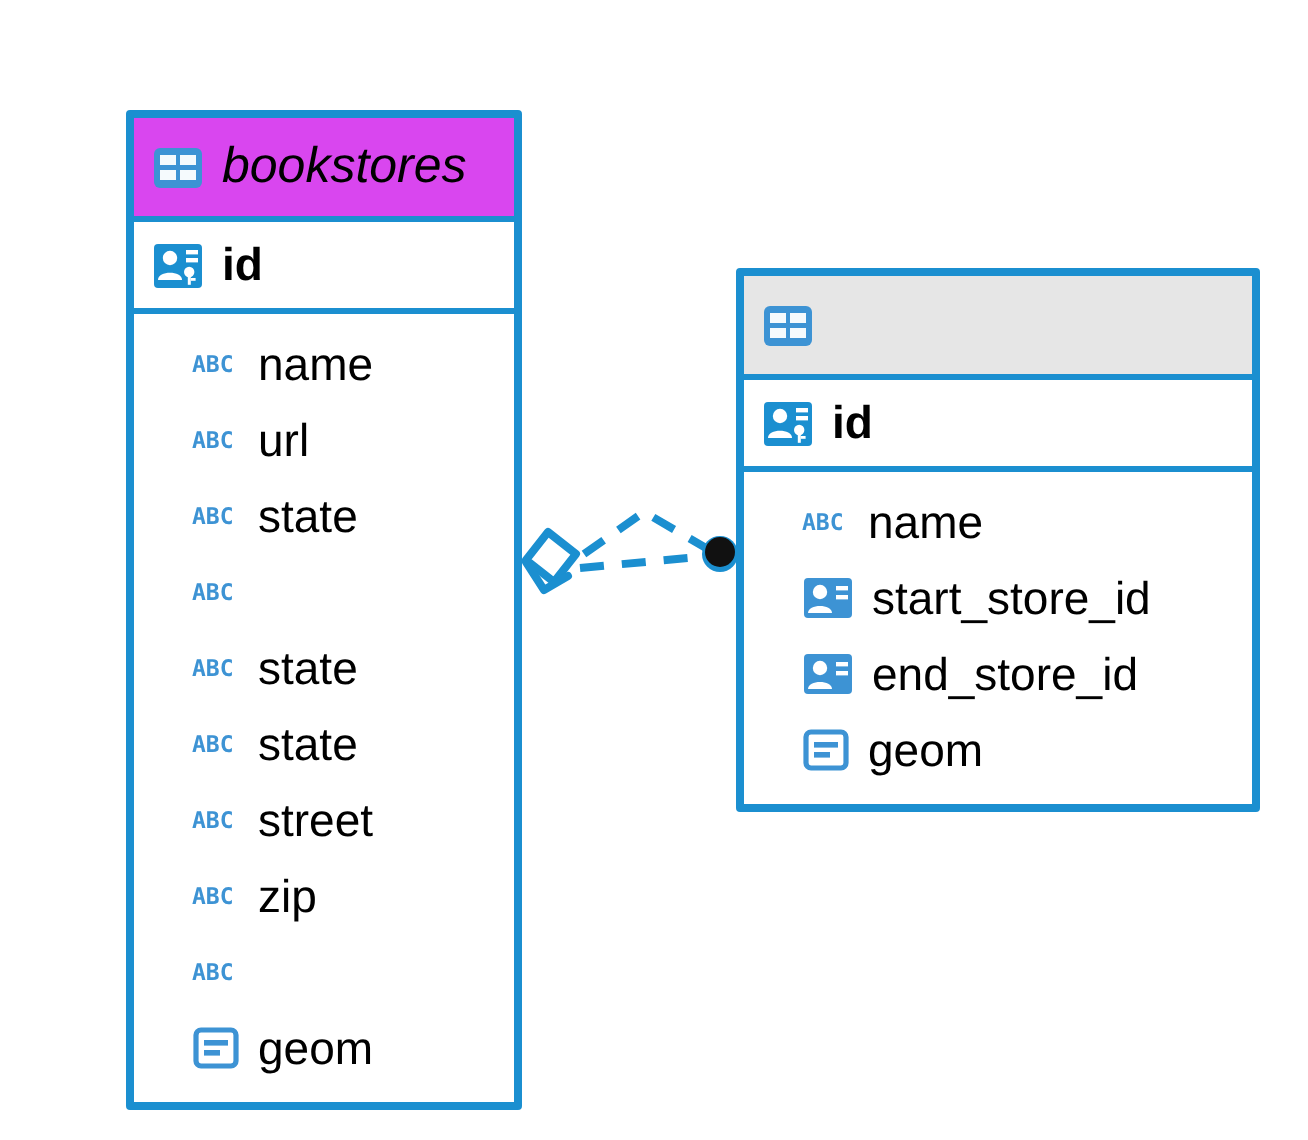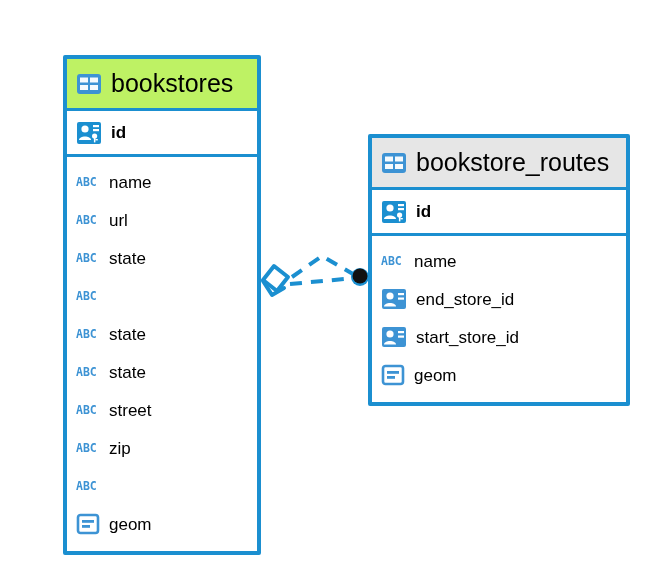--- a/index.html
+++ b/index.html
@@ -20,21 +20,21 @@
     border-radius:2px;
   }
   .entity-header{
     box-sizing:border-box;
     height:49px;
     display:flex;
     align-items:center;
     gap:9px;
     padding:0 9px;
   }
-  .entity-header.orange{background:#bef264;}
+  .entity-header.orange{background:#d946ef;font-style:italic;}
   .entity-header.grey{background:#E6E6E6;}
   .entity-title{
     font-size:25px;
     color:#000000;
     line-height:1;
     white-space:nowrap;
   }
   .pk-row{
     box-sizing:border-box;
     height:49px;
@@ -48,23 +48,24 @@
   }
   .pk-row .field-label{font-weight:bold;}
   .fields{padding:6px 0 8px 0;}
   .field-row{
     box-sizing:border-box;
     height:38px;
     display:flex;
     align-items:center;
     gap:9px;
     padding:0 9px;
+    margin-left:20px;
   }
   .field-label{
-    font-size:17px;
+    font-size:23px;
     color:#000000;
     line-height:1;
     white-space:nowrap;
   }
 
   .icon{flex:0 0 auto;display:block;}
   .icon svg{display:block;}
 
   .connector{position:absolute;left:0;top:0;width:654px;height:570px;pointer-events:none;}
 </style>
@@ -219,21 +220,20 @@
     <div class="entity-header grey">
       <span class="icon">
         <svg width="26" height="22" viewBox="0 0 26 22" xmlns="http://www.w3.org/2000/svg">
           <rect x="1" y="1" width="24" height="20" rx="3" fill="#3D93D4"></rect>
           <rect x="4" y="4.5" width="8" height="5" fill="#ffffff" opacity="0.95"></rect>
           <rect x="14" y="4.5" width="8" height="5" fill="#ffffff" opacity="0.95"></rect>
           <rect x="4" y="12" width="8" height="5" fill="#ffffff" opacity="0.95"></rect>
           <rect x="14" y="12" width="8" height="5" fill="#ffffff" opacity="0.95"></rect>
         </svg>
       </span>
-      <span class="entity-title">bookstore_routes</span>
     </div>
 
     <div class="pk-row">
       <span class="icon">
         <svg width="26" height="24" viewBox="0 0 26 24" xmlns="http://www.w3.org/2000/svg">
           <rect x="1" y="1" width="24" height="22" rx="2" fill="#1B8FD0"></rect>
           <circle cx="9" cy="8" r="3.6" fill="#ffffff"></circle>
           <path d="M 3 19 C 3 14.2 15 14.2 15 19 Z" fill="#ffffff"></path>
           <rect x="17" y="4" width="6" height="2.2" fill="#ffffff"></rect>
           <rect x="17" y="8" width="6" height="2.2" fill="#ffffff"></rect>
@@ -259,34 +259,34 @@
       <div class="field-row">
         <span class="icon">
           <svg width="26" height="22" viewBox="0 0 26 22" xmlns="http://www.w3.org/2000/svg">
             <rect x="1" y="1" width="24" height="20" rx="2" fill="#3D93D4"></rect>
             <circle cx="9" cy="8" r="3.6" fill="#ffffff"></circle>
             <path d="M 3 18.5 C 3 13.8 15 13.8 15 18.5 Z" fill="#ffffff"></path>
             <rect x="17" y="5" width="6" height="2.2" fill="#ffffff"></rect>
             <rect x="17" y="9.5" width="6" height="2.2" fill="#ffffff"></rect>
           </svg>
         </span>
-        <span class="field-label">end_store_id</span>
+        <span class="field-label">start_store_id</span>
       </div>
 
       <div class="field-row">
         <span class="icon">
           <svg width="26" height="22" viewBox="0 0 26 22" xmlns="http://www.w3.org/2000/svg">
             <rect x="1" y="1" width="24" height="20" rx="2" fill="#3D93D4"></rect>
             <circle cx="9" cy="8" r="3.6" fill="#ffffff"></circle>
             <path d="M 3 18.5 C 3 13.8 15 13.8 15 18.5 Z" fill="#ffffff"></path>
             <rect x="17" y="5" width="6" height="2.2" fill="#ffffff"></rect>
             <rect x="17" y="9.5" width="6" height="2.2" fill="#ffffff"></rect>
           </svg>
         </span>
-        <span class="field-label">start_store_id</span>
+        <span class="field-label">end_store_id</span>
       </div>
 
       <div class="field-row">
         <span class="icon">
           <svg width="24" height="22" viewBox="0 0 24 22" xmlns="http://www.w3.org/2000/svg">
             <rect x="2" y="2" width="20" height="18" rx="2.5" fill="none" stroke="#3D93D4" stroke-width="2.6"></rect>
             <rect x="6" y="7" width="12" height="2.8" fill="#3D93D4"></rect>
             <rect x="6" y="12" width="8" height="2.8" fill="#3D93D4"></rect>
           </svg>
         </span>

